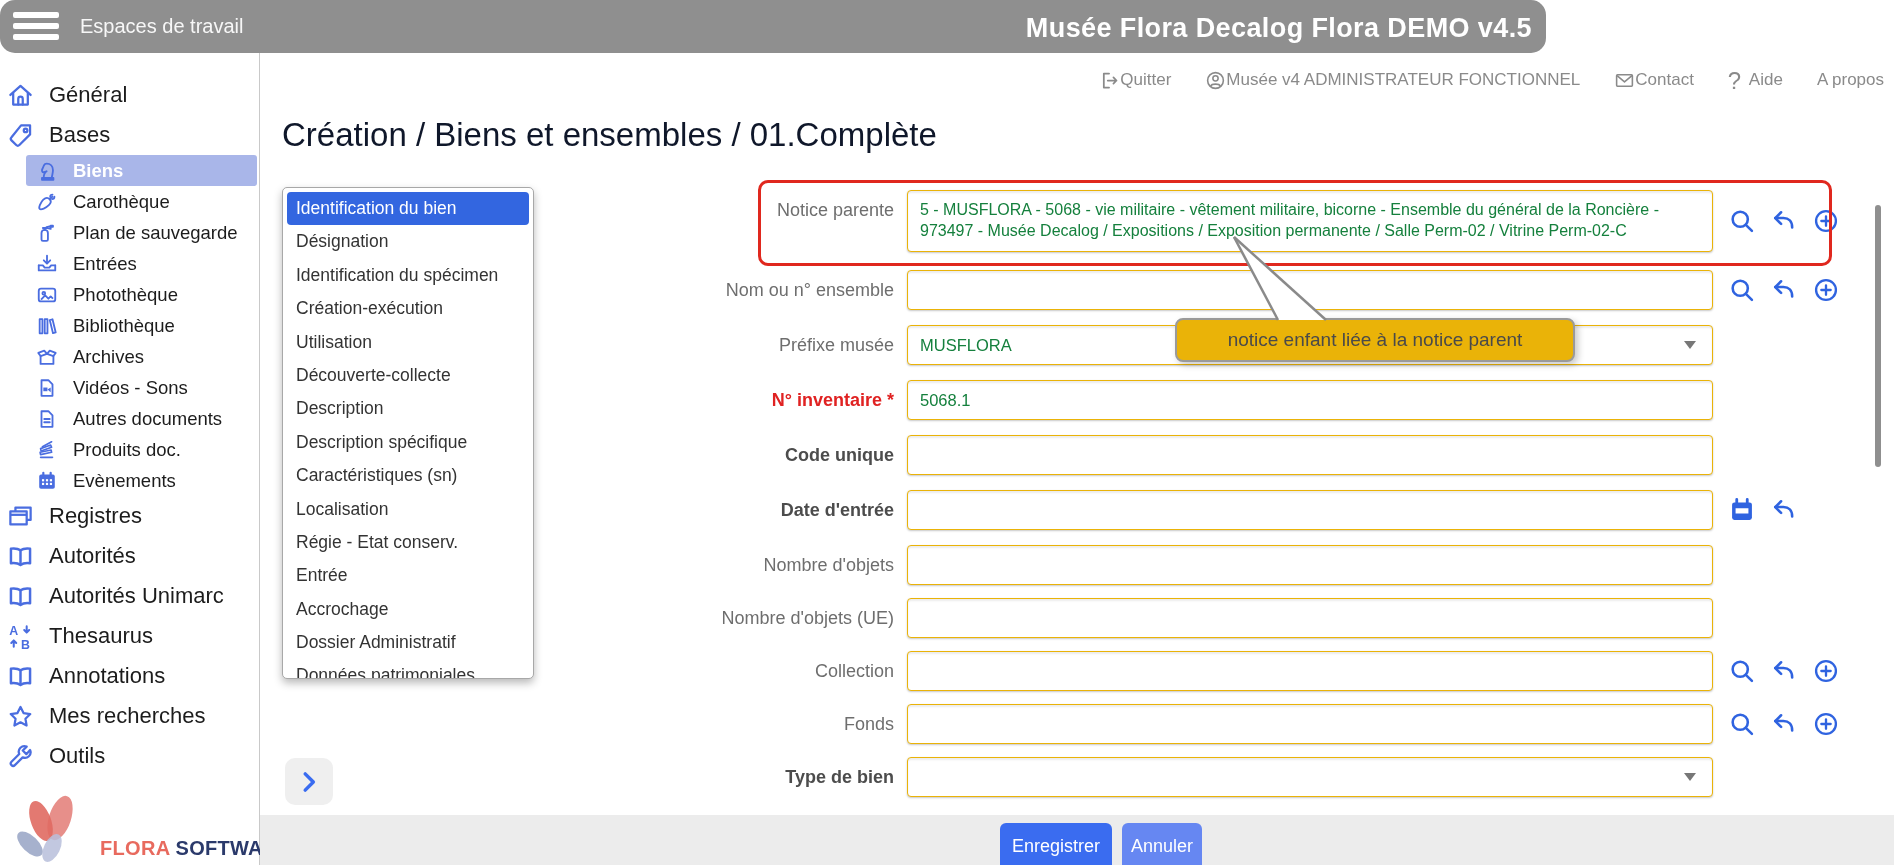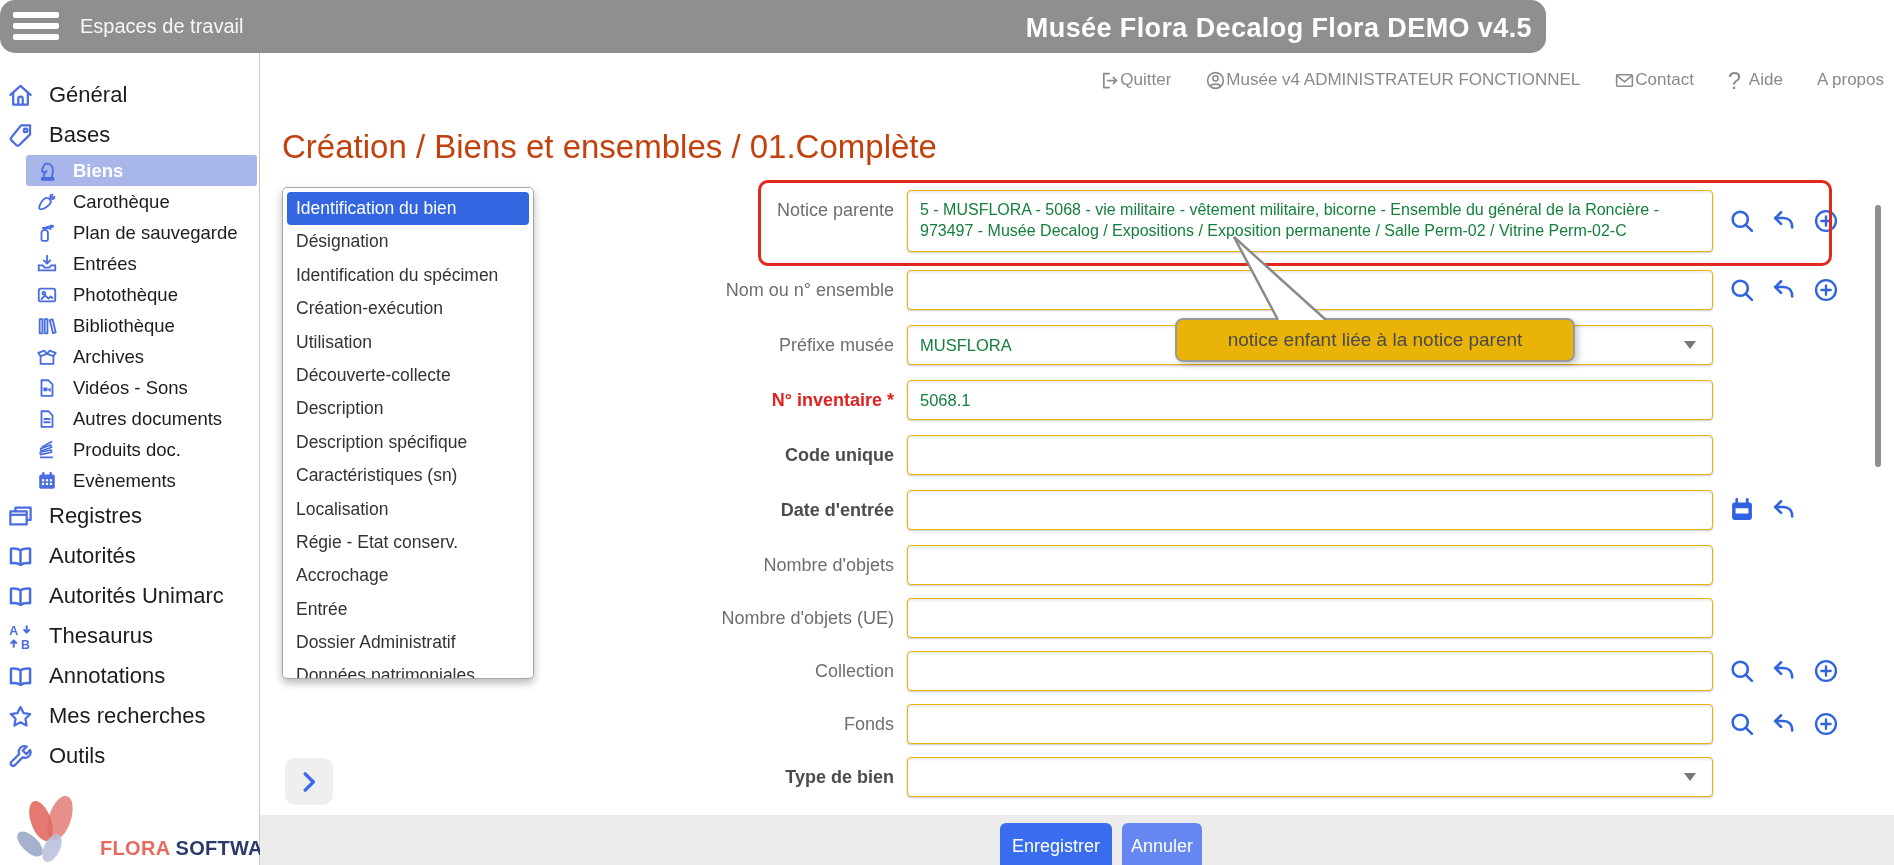--- a/index.html
+++ b/index.html
@@ -32,21 +32,21 @@
   .lvl1{height:31px;margin-left:26px;margin-right:2px;padding-left:10px;gap:15px;font-size:18.5px;}
   .lvl1 .icon{width:22px;height:22px;flex:none;}
   .lvl1.sel{background:#a9b6e9;border-radius:3px;color:#fff;font-weight:bold;}
 
   #logo{left:8px;top:792px;width:112px;height:73px;}
   #brand{left:100px;top:837px;font-size:20px;font-weight:bold;letter-spacing:.3px;white-space:nowrap;}
   #brand .f1{color:#e86a5e;}
   #brand .f2{color:#2b3a6b;}
 
   
-  #page-title{left:282px;top:128px;font-size:33px;color:#c2410c;white-space:nowrap;}
+  #page-title{left:282px;top:116px;font-size:33px;color:#0f172a;white-space:nowrap;}
 
   #section-menu{left:282px;top:187px;width:252px;height:492px;background:#fff;border:1px solid #a8a8a8;
     border-radius:5px;box-shadow:0 4px 9px rgba(0,0,0,.28);padding:4px;box-sizing:border-box;overflow:hidden;}
   .sm-item{line-height:33.4px;height:33.4px;padding-left:9px;font-size:17.5px;color:#333;cursor:pointer;white-space:nowrap;}
   .sm-item.sel{background:#3366e0;color:#fff;border-radius:4px;}
 
   #expander{left:285px;top:758px;width:48px;height:47px;background:#efefef;border-radius:10px;
     display:flex;align-items:center;justify-content:center;cursor:pointer;}
   #expander .icon{width:26px;height:26px;}
 
@@ -359,22 +359,22 @@
     <div class="sm-item">Désignation</div>
     <div class="sm-item">Identification du spécimen</div>
     <div class="sm-item">Création-exécution</div>
     <div class="sm-item">Utilisation</div>
     <div class="sm-item">Découverte-collecte</div>
     <div class="sm-item">Description</div>
     <div class="sm-item">Description spécifique</div>
     <div class="sm-item">Caractéristiques (sn)</div>
     <div class="sm-item">Localisation</div>
     <div class="sm-item">Régie - Etat conserv.</div>
+    <div class="sm-item">Entrée</div>
     <div class="sm-item">Accrochage</div>
-    <div class="sm-item">Entrée</div>
     <div class="sm-item">Dossier Administratif</div>
     <div class="sm-item">Données patrimoniales</div>
   </div>
 
 <div id="expander" class="abs">
     <span class="icon">
       <svg viewBox="0 0 24 24" fill="none" stroke="#3a6cf0" stroke-width="3.2" stroke-linecap="round" stroke-linejoin="round">
         <path d="m8.5 4.5 7.5 7.5-7.5 7.5"></path>
       </svg>
     </span>

